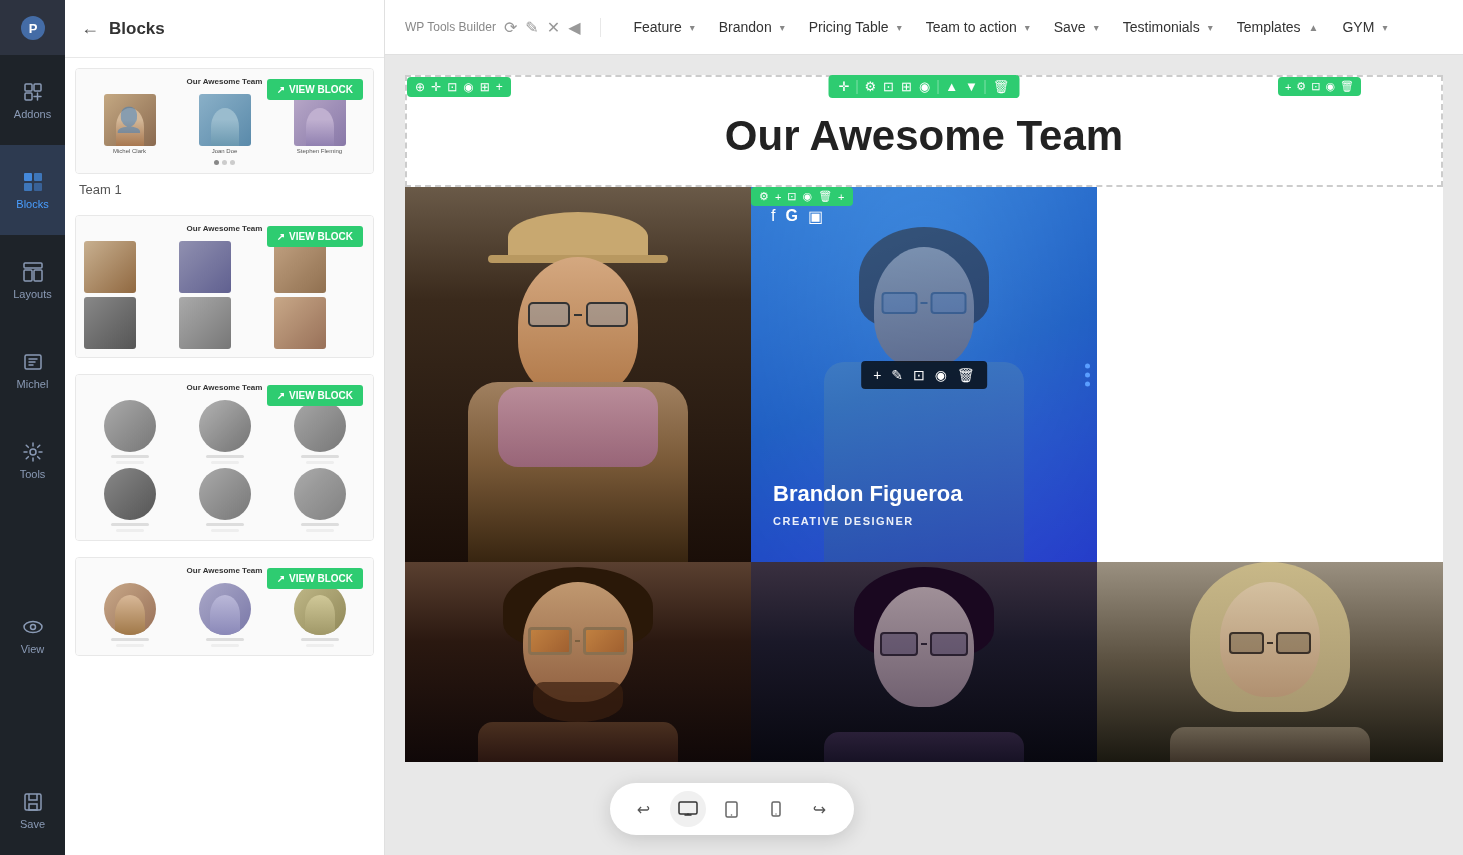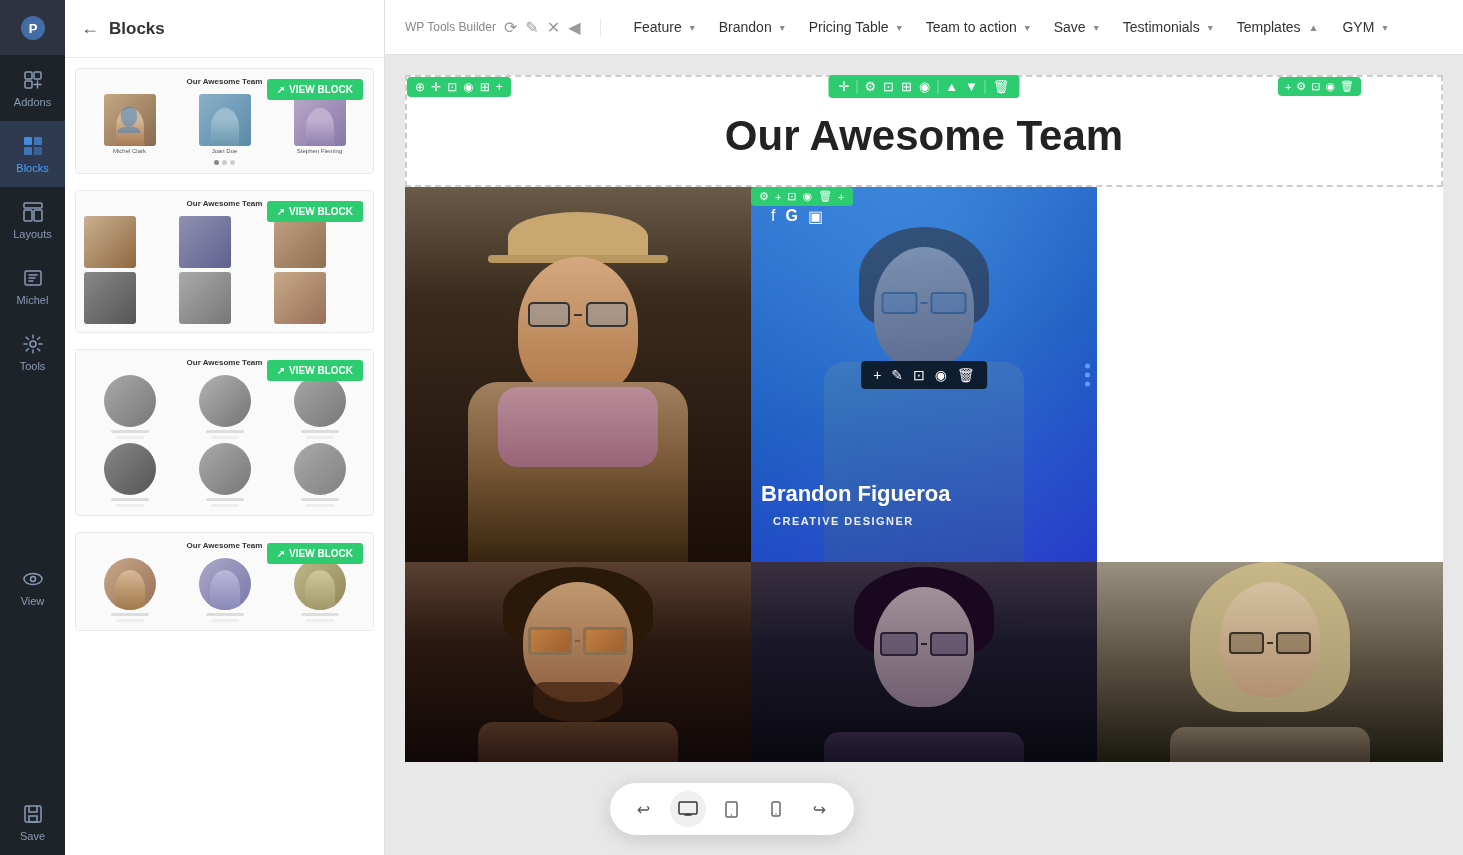--- a/index.html
+++ b/index.html
@@ -20,21 +20,21 @@
       height: 55px;
       background: #2d3340;
       display: flex;
       align-items: center;
       justify-content: center;
       color: #6c8ebf;
       font-size: 22px;
     }
     .sidebar-icon-item {
       width: 65px;
-      height: 66px;
+      height: 90px;
       display: flex;
       flex-direction: column;
       align-items: center;
       justify-content: center;
       color: #8a9ab5;
       font-size: 11px;
       cursor: pointer;
       gap: 5px;
     }
     .sidebar-icon-item.active {
@@ -359,20 +359,21 @@
               <div class="mini-name">Stephen Fleming</div>
             </div>
           </div>
           <div class="mini-dots">
             <div class="mini-dot active"></div>
             <div class="mini-dot"></div>
             <div class="mini-dot"></div>
           </div>
         </div>
       </div>
+      <div class="block-label">Team 1</div>
     </div>
 
     <div class="block-item">
       <div class="block-preview">
         <div class="view-block-btn">
           <span>↗</span>
             <span>VIEW BLOCK</span>
         </div>
         <div class="mprev-wrapper">
           <div class="mini-preview-title">Our Awesome Team</div>
@@ -623,21 +624,21 @@
             </div>
 
             <div style="position:absolute;top:50%;left:50%;transform:translate(-50%,-50%);background:rgba(0,0,0,0.75);border-radius:4px;display:flex;align-items:center;padding:6px 12px;gap:10px;z-index:20;">
               <span style="color:white;font-size:14px;cursor:pointer;">+</span>
               <span style="color:white;font-size:14px;cursor:pointer;">✎</span>
               <span style="color:white;font-size:14px;cursor:pointer;">⊡</span>
               <span style="color:white;font-size:14px;cursor:pointer;">◉</span>
               <span style="color:white;font-size:14px;cursor:pointer;">🗑</span>
             </div>
 
-            <div style="position:absolute;bottom:55px;left:10px;z-index:10;">
+            <div style="position:absolute;bottom:55px;left:22px;z-index:10;">
               <div style="font-size:22px;font-weight:700;color:white;line-height:1.2;">Brandon Figueroa</div>
             </div>
             <div style="position:absolute;bottom:35px;left:22px;z-index:10;">
               <div style="font-size:11px;color:rgba(255,255,255,0.9);font-weight:600;letter-spacing:1.5px;text-transform:uppercase;">CREATIVE DESIGNER</div>
             </div>
           </div>
 
 
           <div style="position:absolute;right:33.5%;top:50%;transform:translateY(-50%);display:flex;flex-direction:column;gap:4px;padding:5px;cursor:pointer;z-index:25;">
             <span style="width:5px;height:5px;background:#5a9eff;border-radius:50%;display:block;"></span>

